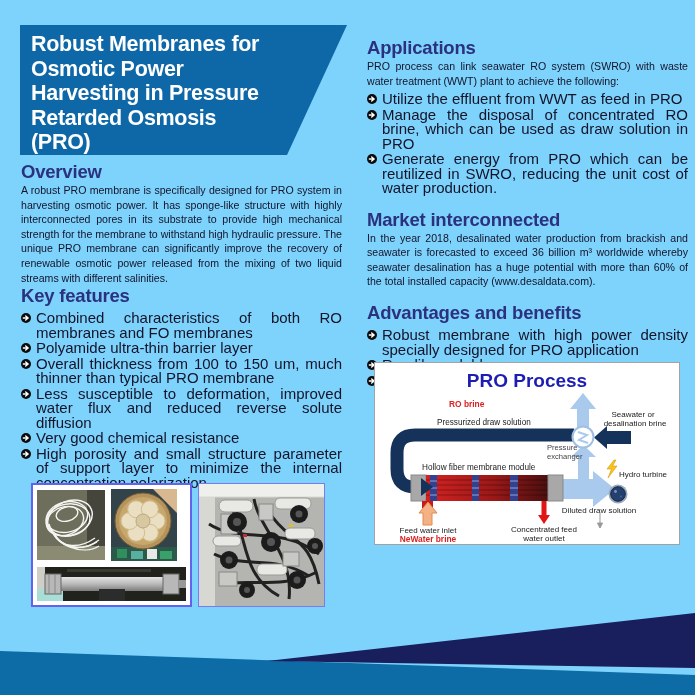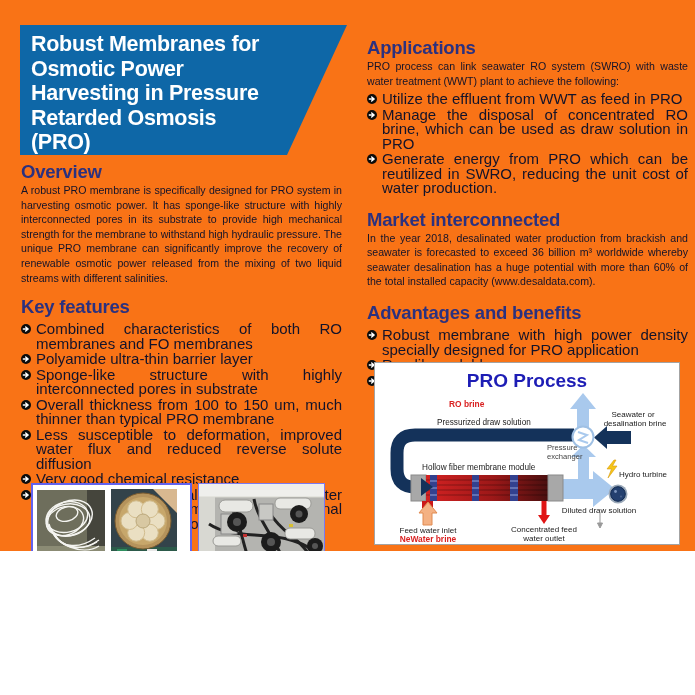--- a/index.html
+++ b/index.html
@@ -1,35 +1,35 @@
 <!DOCTYPE html>
 <html><head>
 <meta charset="utf-8">
 <style>
   html,body{margin:0;padding:0;background:#fff;}
-  .page{position:relative;width:695px;height:551px;background:#f97316;overflow:hidden;
+  .page{position:relative;width:695px;height:695px;background:#7dd3fc;overflow:hidden;
         font-family:"Liberation Sans",sans-serif;color:#14142b;}
 
   
   .title-box{position:absolute;left:20px;top:25px;width:327px;height:130px;background:#0e67a7;
              clip-path:polygon(0 0,327px 0,267px 130px,0 130px);}
   .title-box h1{margin:0;padding:7px 0 0 11px;font-size:21.5px;line-height:24.5px;font-weight:bold;
                 color:#ffffff;letter-spacing:-0.3px;}
   .t-line{white-space:nowrap;}
 
   
   h2{margin:0;font-size:18.5px;font-weight:bold;color:#2b317f;letter-spacing:-0.2px;}
   .col-left{position:absolute;left:21px;top:161px;width:321px;}
   .col-right{position:absolute;left:367px;top:37px;width:321px;}
   p.body{margin:0 0 0;font-size:10.6px;line-height:14.6px;text-align:justify;color:#13132a;}
   ul.blist{list-style:none;margin:4px 0 0;padding:0;}
   ul.blist li{display:flex;gap:5px;font-size:15px;line-height:14.5px;text-align:justify;
               color:#13132a;margin-bottom:1px;}
   .bicon{flex:0 0 10px;width:10px;height:10px;margin-top:2px;}
-  .mt1{margin-top:11px;} .mt2{margin-top:13px;}
+  .mt1{} .mt2{margin-top:13px;}
 
   
   .diagram{position:absolute;left:374px;top:362px;width:304px;height:181px;border:1px solid #a3a3a3;background:#fff;}
   .diagram svg{display:block;}
 
   
   .photo-box{position:absolute;left:31px;top:483px;width:157px;height:120px;border:2px solid #6262ef;background:#fff;}
   .ph{position:absolute;}
   .machine{position:absolute;left:198px;top:483px;width:125px;height:122px;border:1px solid #7a7af2;}
 
@@ -68,26 +68,20 @@
           <svg class="bicon">
             <use href="#bsym"></use>
           </svg>
           <span>Combined characteristics of both RO membranes and FO membranes</span>
         </li>
       <li>
           <svg class="bicon">
             <use href="#bsym"></use>
           </svg>
           <span>Polyamide ultra-thin barrier layer</span>
-        </li>
-      <li>
-          <svg class="bicon">
-            <use href="#bsym"></use>
-          </svg>
-          <span>Sponge-like structure with highly interconnected pores in substrate</span>
         </li>
       <li>
           <svg class="bicon">
             <use href="#bsym"></use>
           </svg>
           <span>Overall thickness from 100 to 150 um, much thinner than typical PRO membrane</span>
         </li>
       <li>
           <svg class="bicon">
             <use href="#bsym"></use>

